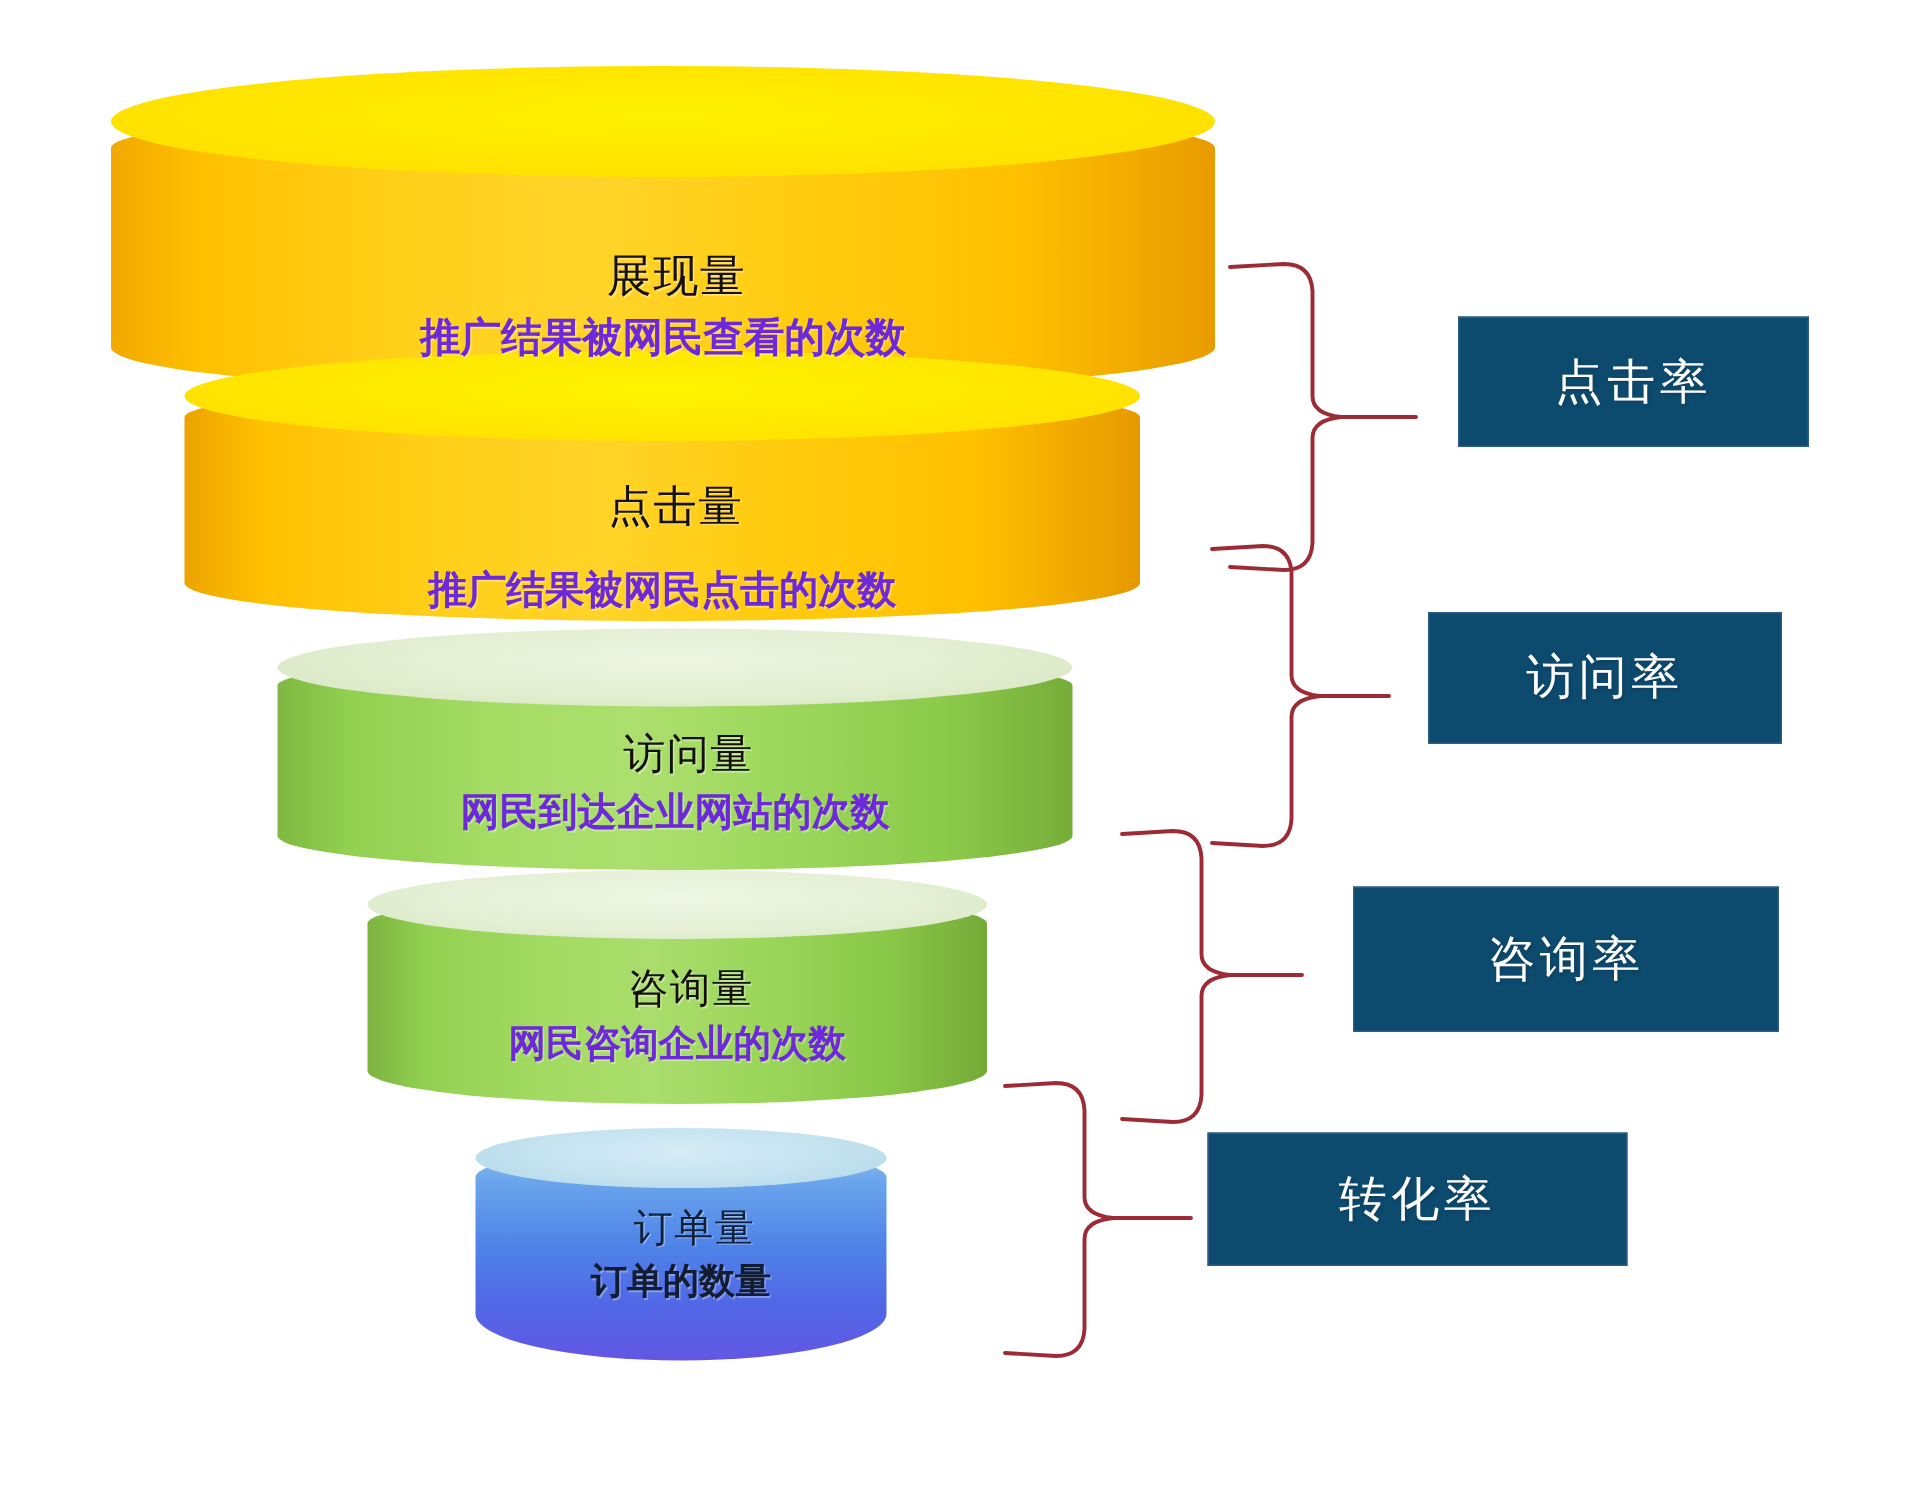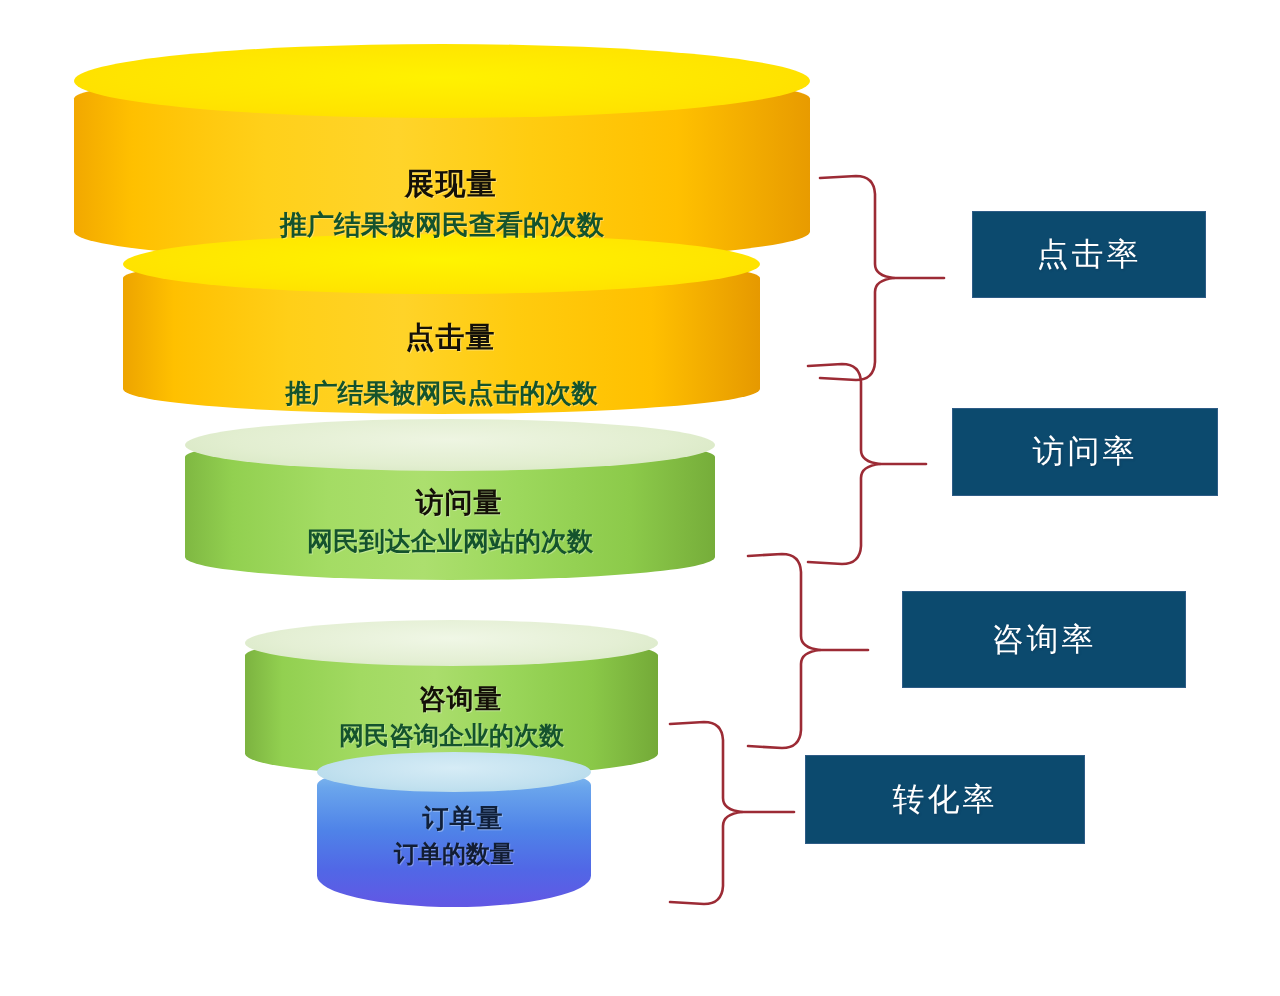--- a/index.html
+++ b/index.html
@@ -40,29 +40,29 @@
   }
   .cyl .labels {
     position: absolute;
     left: 0;
     width: 100%;
     text-align: center;
     z-index: 6;
     pointer-events: none;
   }
   .cyl .title {
-    font-weight: bold;
+    font-weight: normal;
     color: #141008;
     letter-spacing: 1px;
     text-shadow: 1px 1px 0 rgba(255,255,255,.35);
     padding-left: 18px;
   }
   .cyl .desc {
     font-weight: bold;
-    color: #14532d;
+    color: #6d28d9;
     text-shadow: 1px 1px 0 rgba(255,255,255,.3);
   }
 
   
   #layer1 { left: 74px; top: 72px; width: 736px; height: 190px; }
   #layer1 .body {
     background:
       linear-gradient(to right,
         #f2a800 0%, #ffc000 8%, #ffd01a 26%, #ffd42a 44%,
         #ffcc10 62%, #ffc000 82%, #e89b00 100%);
@@ -95,21 +95,21 @@
         #7fb842 0%, #92d050 9%, #a4dc64 27%, #acdf6e 45%,
         #9cd85c 63%, #8cca4a 84%, #76ad3a 100%);
   }
   #layer3 .top { top: -18px; height: 52px;
     background: radial-gradient(ellipse at 50% 40%, #eef5e2 0%, #e2eed0 58%, #d2e4bc 100%); }
   #layer3 .labels { top: 47px; }
   #layer3 .title { font-size: 28px; }
   #layer3 .desc { font-size: 26px; margin-top: 2px; }
 
   
-  #layer4 { left: 245px; top: 636px; width: 413px; height: 140px; }
+  #layer4 { left: 245px; top: 596px; width: 413px; height: 140px; }
   #layer4 .body {
     background:
       linear-gradient(to right,
         #7cb340 0%, #92d050 9%, #a2da62 28%, #aadd6c 46%,
         #9ad65a 64%, #8ac848 84%, #74aa38 100%);
   }
   #layer4 .top { top: -16px; height: 46px;
     background: radial-gradient(ellipse at 50% 40%, #f0f7e6 0%, #e4efd4 58%, #d4e6c0 100%); }
   #layer4 .labels { top: 45px; }
   #layer4 .title { font-size: 27px; }
@@ -137,21 +137,21 @@
     box-sizing: border-box;
     display: flex;
     align-items: center;
     justify-content: center;
     color: #ffffff;
     font-size: 32px;
     letter-spacing: 3px;
     text-shadow: 1px 1px 2px rgba(20,50,80,.45);
   }
   #box1 { left: 972px; top: 211px; width: 234px; height: 87px; }
-  #box2 { left: 952px; top: 408px; width: 266px; height: 88px; }
+  #box2 { left: 952px; top: 408px; width: 236px; height: 88px; }
   #box3 { left: 902px; top: 591px; width: 284px; height: 97px; }
   #box4 { left: 805px; top: 755px; width: 280px; height: 89px; }
 
   
   .brace {
     position: absolute;
     overflow: visible;
   }
   .brace path {
     fill: none;

